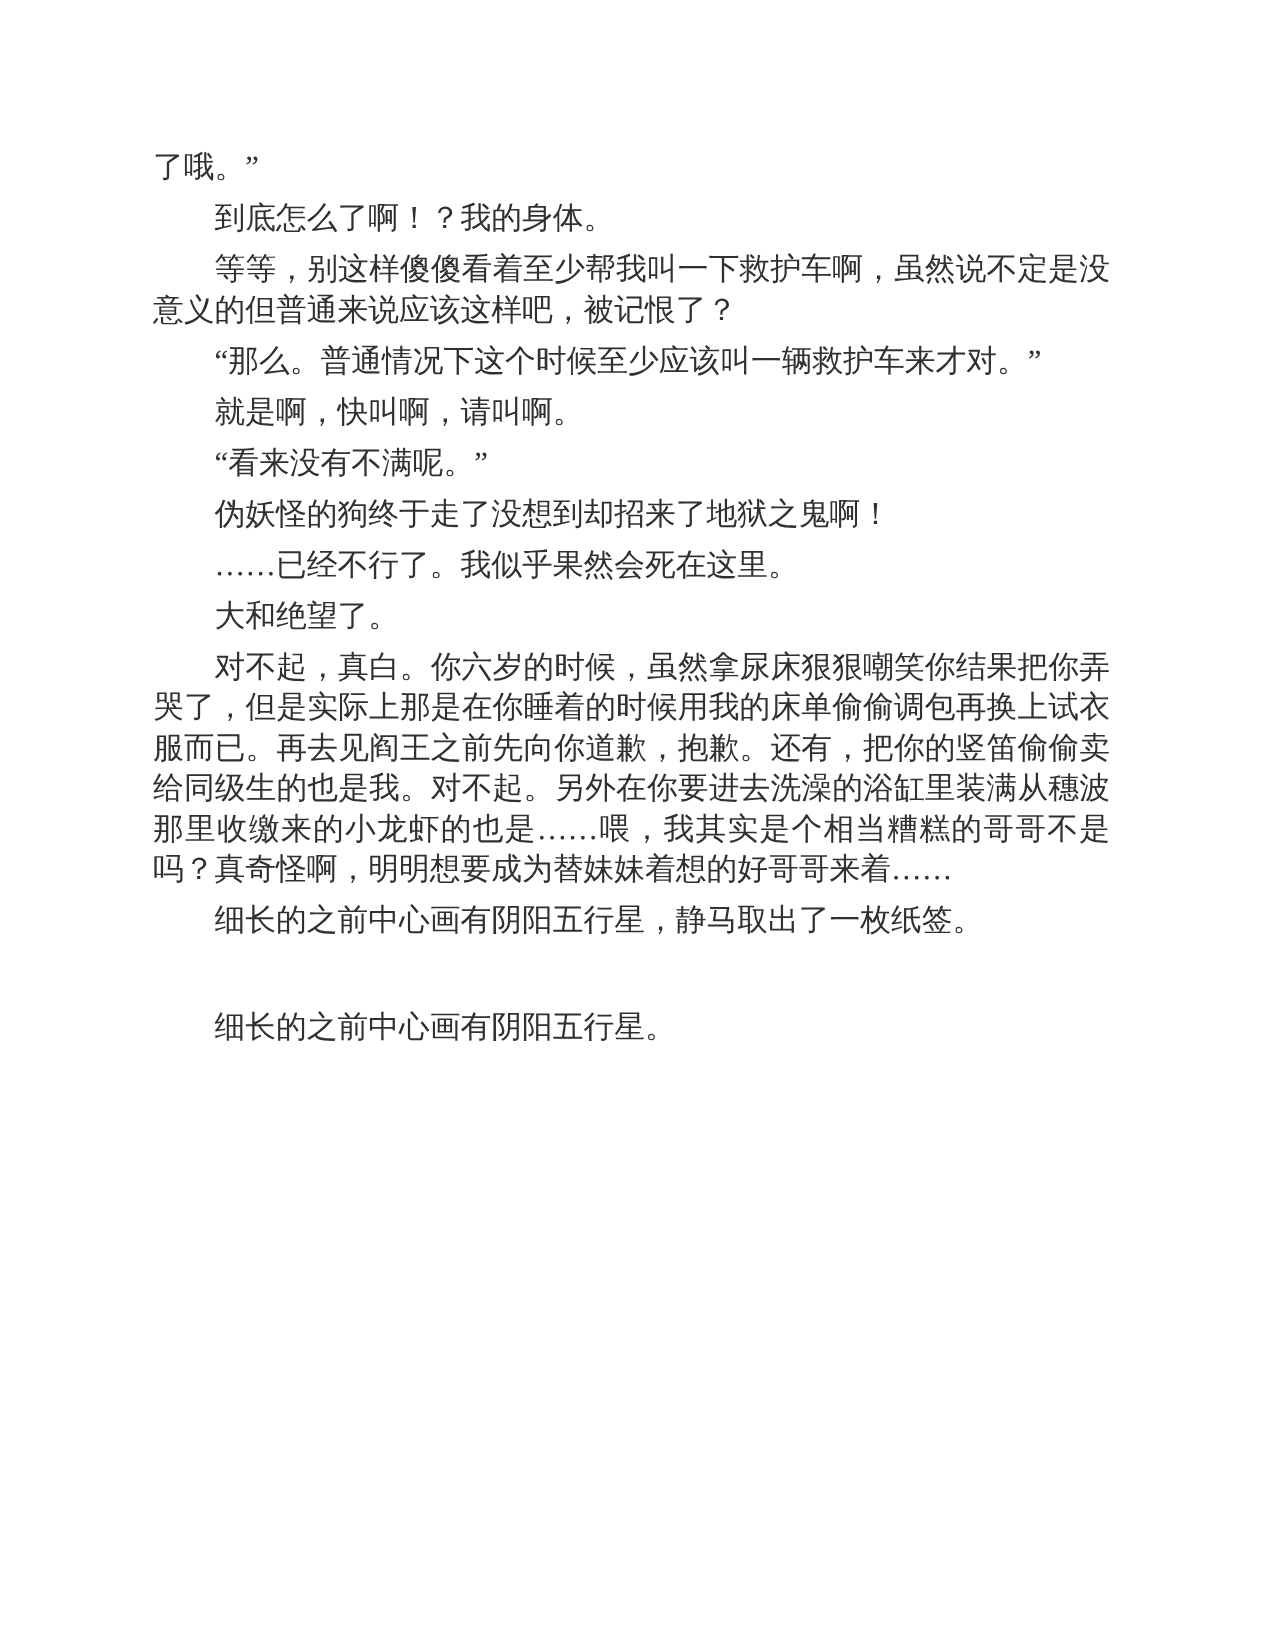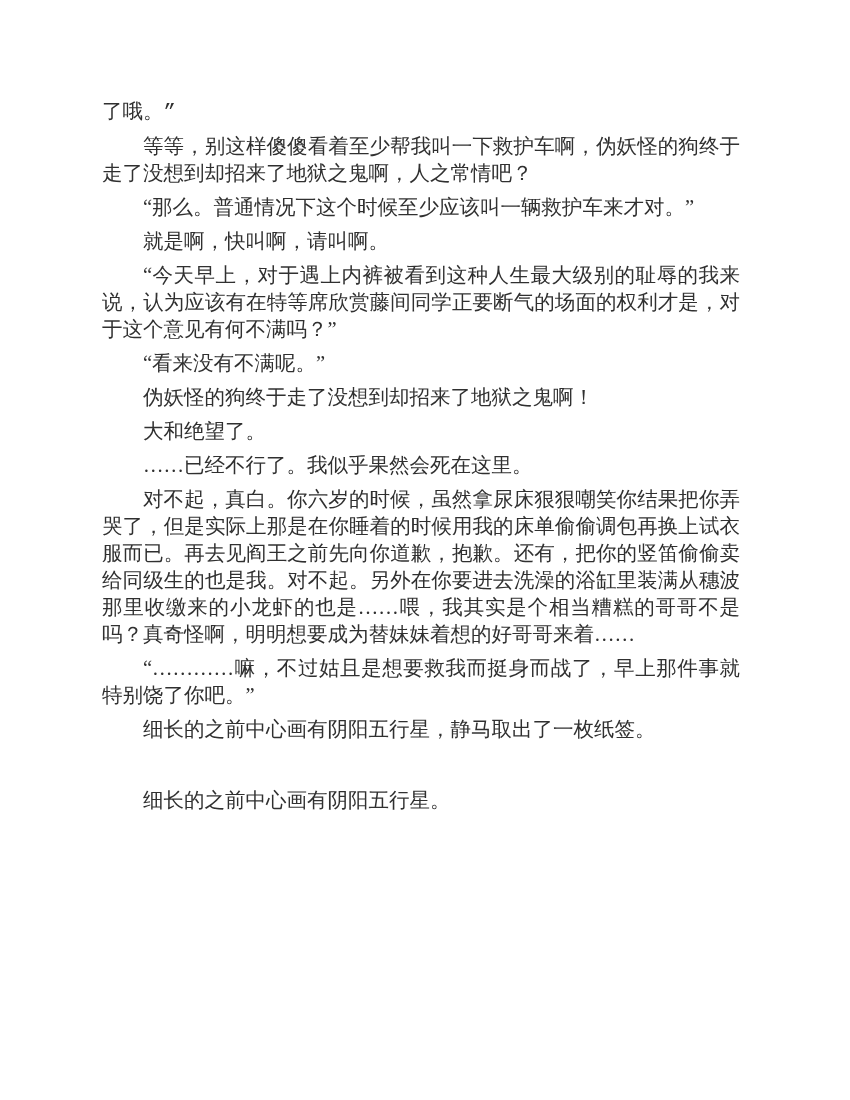--- a/index.html
+++ b/index.html
@@ -26,39 +26,37 @@
     margin: 0 0 7px 0;
     font-size: 20.5px;
     line-height: 27px;
     text-align: justify;
     text-justify: inter-ideograph;
     text-indent: 2em;
     word-break: break-all;
   }
   .text-block p.no-indent {
     text-indent: 0;
-    font-family: Liberation Mono, monospace;
   }
   .text-block p:last-child {
     margin-bottom: 0;
     margin-top: 44px;
   }
 </style>
 </head>
 <body>
 
 <div class="page">
   <div class="text-block">
     <p class="no-indent">了哦。”</p>
-    <p>等等，别这样傻傻看着至少帮我叫一下救护车啊，伪妖怪的狗终于走了没想到却招来了地狱之鬼啊，人之常情吧？</p>
+    <p>到底怎么了啊！？我的身体。</p>
+    <p>等等，别这样傻傻看着至少帮我叫一下救护车啊，虽然说不定是没意义的但普通来说应该这样吧，被记恨了？</p>
     <p>“那么。普通情况下这个时候至少应该叫一辆救护车来才对。”</p>
     <p>就是啊，快叫啊，请叫啊。</p>
-    <p>“今天早上，对于遇上内裤被看到这种人生最大级别的耻辱的我来说，认为应该有在特等席欣赏藤间同学正要断气的场面的权利才是，对于这个意见有何不满吗？”</p>
     <p>“看来没有不满呢。”</p>
     <p>伪妖怪的狗终于走了没想到却招来了地狱之鬼啊！</p>
+    <p>……已经不行了。我似乎果然会死在这里。</p>
     <p>大和绝望了。</p>
-    <p>……已经不行了。我似乎果然会死在这里。</p>
     <p>对不起，真白。你六岁的时候，虽然拿尿床狠狠嘲笑你结果把你弄哭了，但是实际上那是在你睡着的时候用我的床单偷偷调包再换上试衣服而已。再去见阎王之前先向你道歉，抱歉。还有，把你的竖笛偷偷卖给同级生的也是我。对不起。另外在你要进去洗澡的浴缸里装满从穗波那里收缴来的小龙虾的也是……喂，我其实是个相当糟糕的哥哥不是吗？真奇怪啊，明明想要成为替妹妹着想的好哥哥来着……</p>
-    <p>“…………嘛，不过姑且是想要救我而挺身而战了，早上那件事就特别饶了你吧。”</p>
     <p>细长的之前中心画有阴阳五行星，静马取出了一枚纸签。</p>
     <p>细长的之前中心画有阴阳五行星。</p>
   </div>
 </div>
 
 </body></html>

